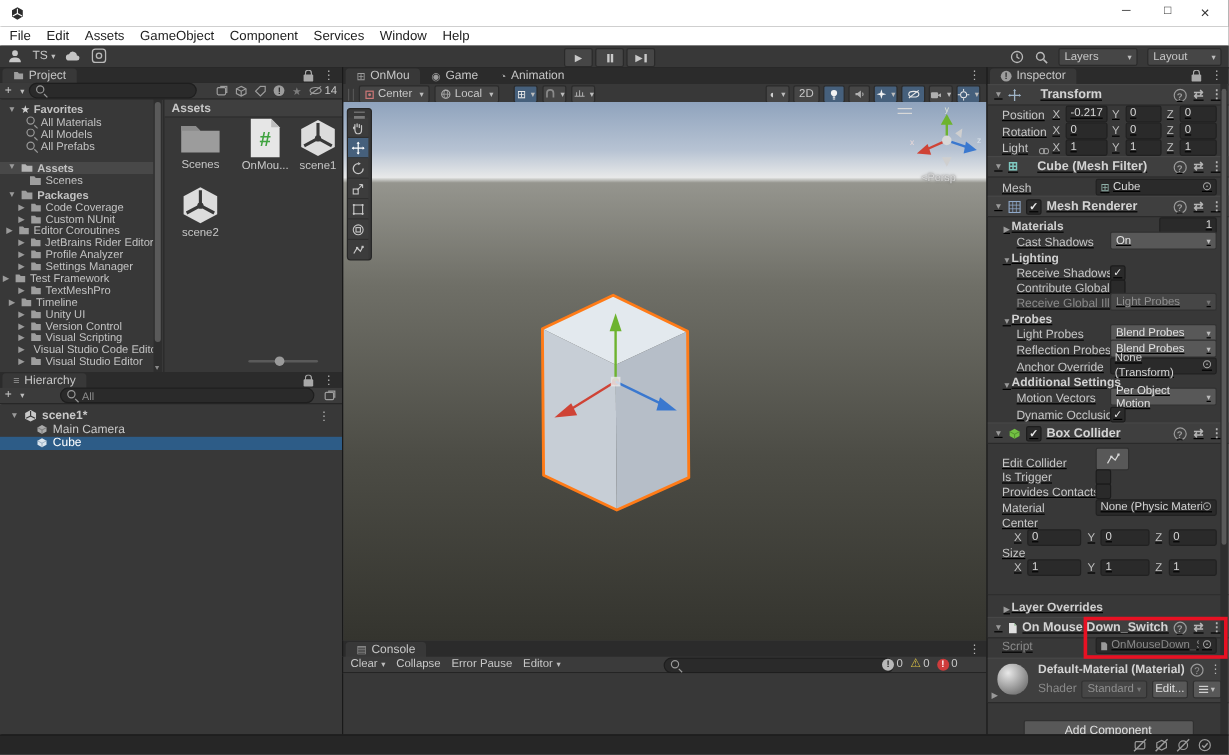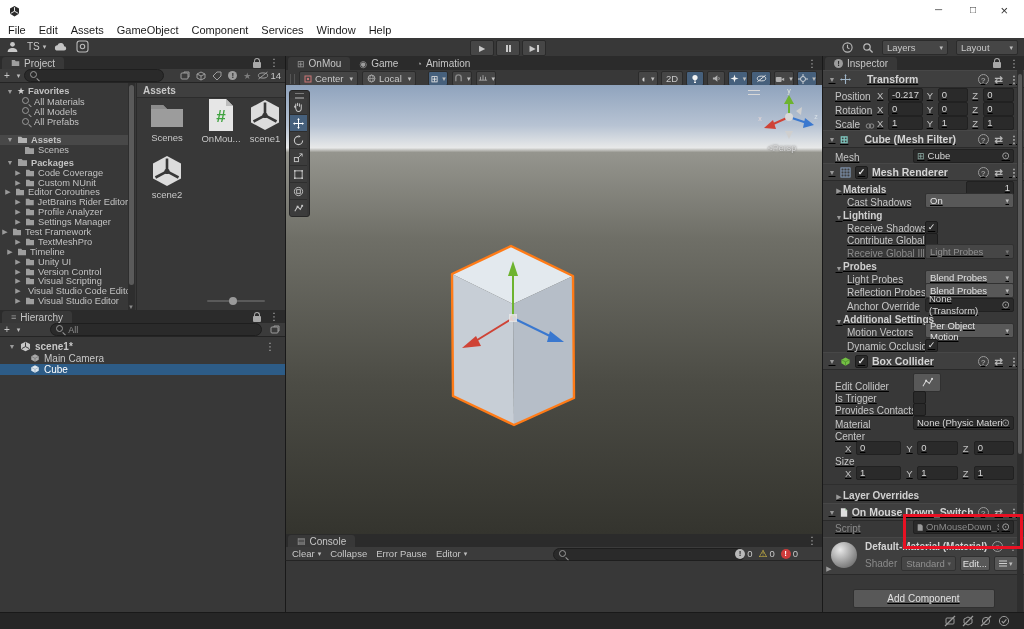--- a/index.html
+++ b/index.html
@@ -733,21 +733,21 @@
           </div>
         </div>
       <div class="grp">
           <span class="axl" style="margin-left:4px">Z</span>
           <div class="fld" style="flex:1">
             <span>0</span>
           </div>
         </div>
     </div>
     <div class="irow" style="height:14px;">
-      <span style="flex:none;width:30px;">Scale</span>
+      <span style="flex:none;width:30px;">Light</span>
       <svg width="10" height="8" viewBox="0 0 12 8" style="flex:none;margin-right:2px;">
           <circle cx="4" cy="4" r="2.6" fill="none" stroke="#9a9a9a"></circle>
           <circle cx="8" cy="4" r="2.6" fill="none" stroke="#9a9a9a"></circle>
         </svg>
       <div class="grp">
           <span class="axl">X</span>
           <div class="fld" style="flex:1">
             <span>1</span>
           </div>
         </div>
@@ -950,21 +950,21 @@
             <span>1</span>
           </div>
         </div>
       <div class="grp">
           <span class="axl" style="margin-left:5px">Z</span>
           <div class="fld" style="flex:1">
             <span>1</span>
           </div>
         </div>
     </div>
-    <div class="irow" style="height:16px;border-top:1px solid #2e2e2e;margin-top:4px;">
+    <div class="irow" style="height:16px;border-top:1px solid #2e2e2e;margin-top:15px;">
       <span class="fold">▶</span>
       <span class="sect">Layer Overrides</span>
     </div>
 
     <div class="chdr" style="margin-top:2px;">
       <span class="fold">▼</span>
       <svg width="9" height="11" viewBox="0 0 9 11">
           <path d="M1 0.5h5l2.5 2.5v7.5H1z" fill="#e0e0e0"></path>
           <path d="M6 0.5V3h2.5z" fill="#9fc79f"></path>
         </svg>

